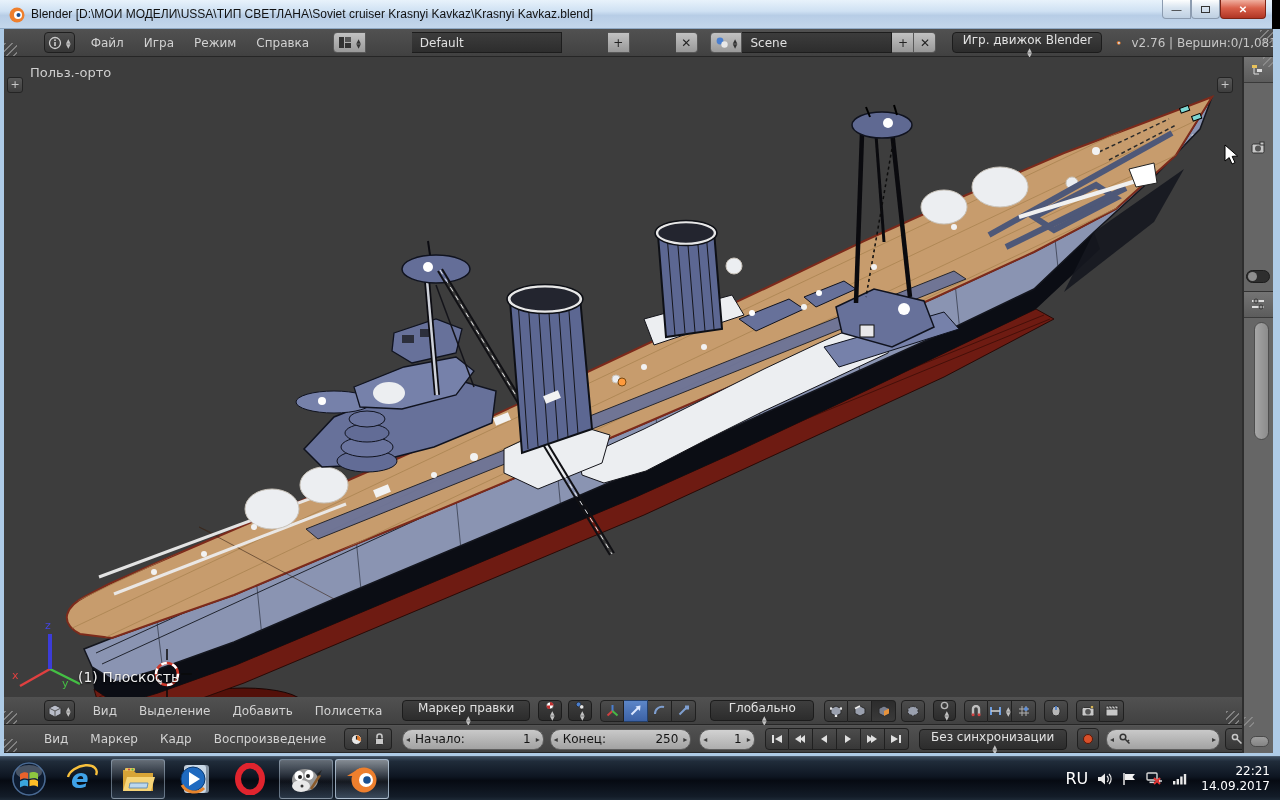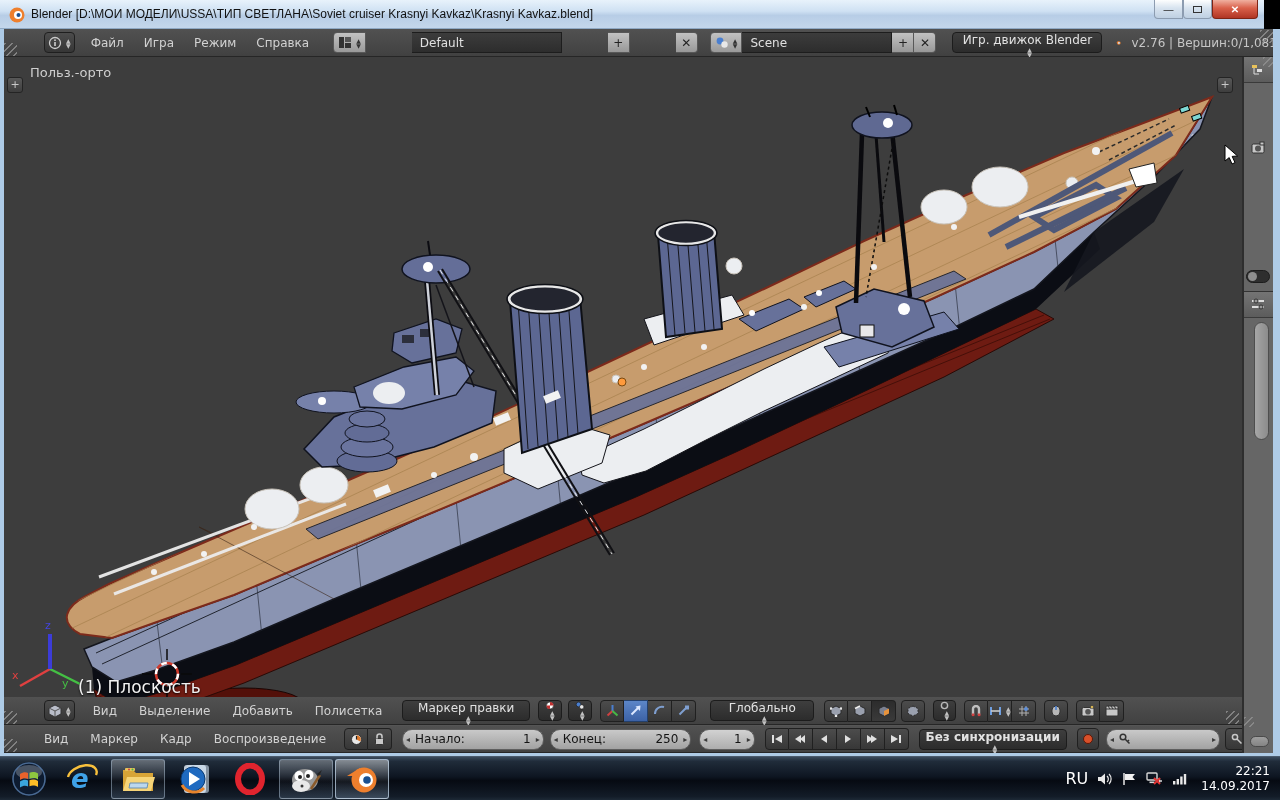--- a/index.html
+++ b/index.html
@@ -1,21 +1,21 @@
 <!DOCTYPE html>
 <html style="--deck: #c79c6d; --deck-line: #a8824f; --deck-outline: #7c2a1b; --hull-side: #8a94b2; --hull-shade: #6d7795; --superstructure: #67719a; --superstructure-light: #7681aa; --hull-black: #0b0d14; --hull-red: #6e1b12; --hull-red-dark: #531009; --white-detail: #eceef1; --select-orange: #ff9a3c; --viewport-bg: #3d3d3d;"><head>
 <meta charset="utf-8">
 <style>
   * { margin:0; padding:0; box-sizing:border-box; }
   html,body { width:1280px; height:800px; overflow:hidden; background:#000;
               font-family:"DejaVu Sans", sans-serif; }
   .screen { position:relative; width:1280px; height:800px; }
 
   
-  .titlebar { position:absolute; top:0; left:0; right:16px; height:29px;
+  .titlebar { position:absolute; top:0; left:0; right:8px; height:29px;
     background:linear-gradient(180deg,#e8f2fb 0%,#cfe1f3 40%,#b7cde6 55%,#c4d7eb 100%);
     border-bottom:1px solid #8fa9c4; display:flex; align-items:center; padding-left:8px;
     font-family:"Liberation Sans", sans-serif; }
   .titlebar .ttext { font-size:12px; color:#111; margin-left:6px; white-space:nowrap; }
   .wctrls { position:absolute; right:6px; top:0; display:flex; }
   .wbtn { width:29px; height:19px; border:1px solid #8c9cb0; border-top:none;
     background:linear-gradient(#fdfefe,#d7e3ef 45%,#bfd0e2); color:#2a2a2a; font-size:10px;
     display:flex; align-items:center; justify-content:center; border-radius:0 0 4px 4px; }
   .wbtn.first { border-radius:0 0 0 4px; }
   .wbtn.close { width:46px; border-radius:0 0 4px 4px; color:#fff; font-weight:bold;
@@ -68,21 +68,21 @@
     color:#141414; position:relative; }
   .numf .val { margin-left:auto; }
   .numf::before { content:"◂"; position:absolute; left:3px; color:#3a3a3a; font-size:8px; }
   .numf::after  { content:"▸"; position:absolute; right:3px; color:#3a3a3a; font-size:8px; }
 
   .stats { color:#c6c6c6; margin-left:10px; overflow:hidden; }
 
   
   .viewport { position:relative; flex:1 1 auto; background:#3d3d3d; overflow:hidden; }
   .vlabel { position:absolute; left:26px; top:8px; color:#cfcfcf; font-size:13px; }
-  .olabel { position:absolute; left:74px; top:612px; color:#f2f2f2; font-size:17px; text-shadow:0 1px 2px #000;margin-top:8px; }
+  .olabel { position:absolute; left:74px; top:612px; color:#f2f2f2; font-size:14px; text-shadow:0 1px 2px #000; }
   .plusbtn { position:absolute; width:16px; height:16px; background:linear-gradient(#585858,#3e3e3e);
     border:1px solid #242424; border-radius:3px; color:#c8c8c8; font-size:11px; line-height:14px; text-align:center; }
 
   
   .sliver { position:absolute; top:28px; right:0; bottom:0; width:31px; z-index:6;
     border-left:2px solid #2e2e2e; display:flex; flex-direction:column; }
   .sl-head { height:26px; background:linear-gradient(#747474,#5c5c5c); border-bottom:1px solid #3a3a3a;
     position:relative; display:flex; align-items:center; justify-content:center; }
   .sl-body { background:#666; position:relative; }
   .sl-sec1 { height:234px; display:flex; flex-direction:column; } .sl-sec1 .sl-body { flex:1; }
@@ -676,21 +676,21 @@
           </svg>
         </div>
         <div class="tbtn rr">
           <svg width="12" height="10" viewBox="0 0 12 10">
             <path d="M1,1 L8,5 L1,9 Z" fill="#e0e0e0"></path>
               <rect x="9" y="1" width="2" height="8" fill="#e0e0e0"></rect>
           </svg>
         </div>
       </div>
 
-      <div class="dd" style="margin-left:8px;min-width:148px;font-weight:bold;">
+      <div class="dd" style="margin-left:8px;min-width:148px;">
         <span>Без синхронизации</span>
         <span class="ud"></span>
       </div>
 
       <div class="tbtn rb" style="margin-left:8px;">
         <svg width="12" height="12" viewBox="0 0 12 12">
           <circle cx="6" cy="6" r="4.5" fill="#d8502a" stroke="#5a1808"></circle>
         </svg>
       </div>
       <div class="numf" style="width:122px;margin-left:5px;">

